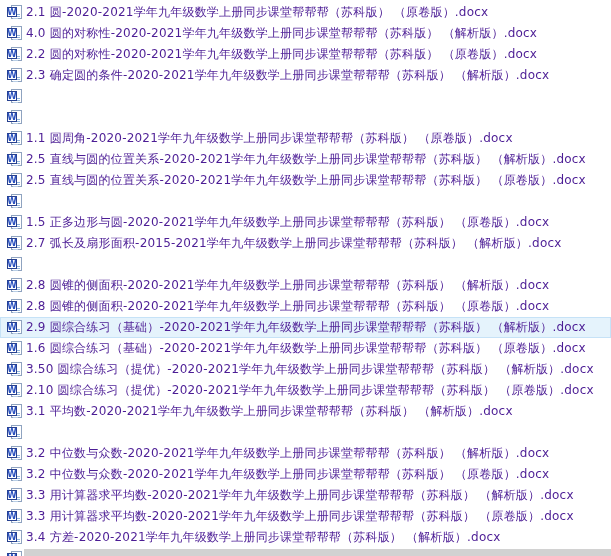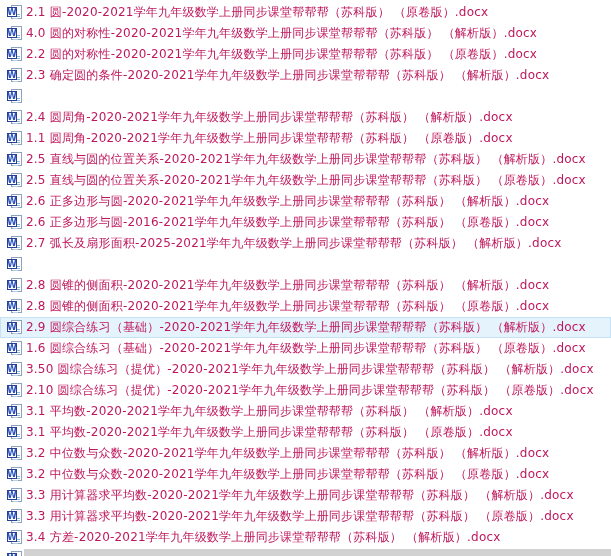--- a/index.html
+++ b/index.html
@@ -36,21 +36,21 @@
   }
   .row .icon {
     width: 15px;
     height: 15px;
     margin-right: 4px;
     flex: none;
     display: inline-block;
   }
   .row .fname {
     font-size: 12px;
-    color: #be185d;
+    color: #4c1d95;
     letter-spacing: 0.2px;
   }
   .hscrollbar {
     position: absolute;
     left: 24px;
     right: 0;
     bottom: 0;
     height: 7px;
     background: #d2d2d2;
   }
@@ -138,21 +138,20 @@
       <svg width="15" height="15" viewBox="0 0 15 15" xmlns="http://www.w3.org/2000/svg">
 
         <rect x="4.5" y="0.5" width="10" height="13" fill="#ffffff" stroke="#8fa3c0"></rect>
         <path d="M6 9.5h7 M6 11.5h7" stroke="#8fb4dc" stroke-width="1" fill="none"></path>
         <path d="M6 13.5h5" stroke="#b9cfe6" stroke-width="1" fill="none"></path>
 
         <rect x="0.5" y="2.5" width="9" height="9" fill="#ffffff" stroke="#27408f"></rect>
         <text x="5" y="10" font-size="8.5" font-weight="bold" fill="#2b52c0" text-anchor="middle" font-family="DejaVu Sans, sans-serif">W</text>
       </svg>
     </span>
-    <span class="fname">2.4 圆周角-2020-2021学年九年级数学上册同步课堂帮帮帮（苏科版） （解析版）.docx</span>
   </div>
 
   <div class="row">
     <span class="icon">
       <svg width="15" height="15" viewBox="0 0 15 15" xmlns="http://www.w3.org/2000/svg">
 
         <rect x="4.5" y="0.5" width="10" height="13" fill="#ffffff" stroke="#8fa3c0"></rect>
         <path d="M6 9.5h7 M6 11.5h7" stroke="#8fb4dc" stroke-width="1" fill="none"></path>
         <path d="M6 13.5h5" stroke="#b9cfe6" stroke-width="1" fill="none"></path>
 
@@ -198,51 +197,50 @@
       <svg width="15" height="15" viewBox="0 0 15 15" xmlns="http://www.w3.org/2000/svg">
 
         <rect x="4.5" y="0.5" width="10" height="13" fill="#ffffff" stroke="#8fa3c0"></rect>
         <path d="M6 9.5h7 M6 11.5h7" stroke="#8fb4dc" stroke-width="1" fill="none"></path>
         <path d="M6 13.5h5" stroke="#b9cfe6" stroke-width="1" fill="none"></path>
 
         <rect x="0.5" y="2.5" width="9" height="9" fill="#ffffff" stroke="#27408f"></rect>
         <text x="5" y="10" font-size="8.5" font-weight="bold" fill="#2b52c0" text-anchor="middle" font-family="DejaVu Sans, sans-serif">W</text>
       </svg>
     </span>
-    <span class="fname">2.6 正多边形与圆-2020-2021学年九年级数学上册同步课堂帮帮帮（苏科版） （解析版）.docx</span>
-  </div>
-
-  <div class="row">
-    <span class="icon">
-      <svg width="15" height="15" viewBox="0 0 15 15" xmlns="http://www.w3.org/2000/svg">
-
-        <rect x="4.5" y="0.5" width="10" height="13" fill="#ffffff" stroke="#8fa3c0"></rect>
-        <path d="M6 9.5h7 M6 11.5h7" stroke="#8fb4dc" stroke-width="1" fill="none"></path>
-        <path d="M6 13.5h5" stroke="#b9cfe6" stroke-width="1" fill="none"></path>
-
-        <rect x="0.5" y="2.5" width="9" height="9" fill="#ffffff" stroke="#27408f"></rect>
-        <text x="5" y="10" font-size="8.5" font-weight="bold" fill="#2b52c0" text-anchor="middle" font-family="DejaVu Sans, sans-serif">W</text>
-      </svg>
-    </span>
-    <span class="fname">2.6 正多边形与圆-2016-2021学年九年级数学上册同步课堂帮帮帮（苏科版） （原卷版）.docx</span>
-  </div>
-
-  <div class="row">
-    <span class="icon">
-      <svg width="15" height="15" viewBox="0 0 15 15" xmlns="http://www.w3.org/2000/svg">
-
-        <rect x="4.5" y="0.5" width="10" height="13" fill="#ffffff" stroke="#8fa3c0"></rect>
-        <path d="M6 9.5h7 M6 11.5h7" stroke="#8fb4dc" stroke-width="1" fill="none"></path>
-        <path d="M6 13.5h5" stroke="#b9cfe6" stroke-width="1" fill="none"></path>
-
-        <rect x="0.5" y="2.5" width="9" height="9" fill="#ffffff" stroke="#27408f"></rect>
-        <text x="5" y="10" font-size="8.5" font-weight="bold" fill="#2b52c0" text-anchor="middle" font-family="DejaVu Sans, sans-serif">W</text>
-      </svg>
-    </span>
-    <span class="fname">2.7 弧长及扇形面积-2025-2021学年九年级数学上册同步课堂帮帮帮（苏科版） （解析版）.docx</span>
+  </div>
+
+  <div class="row">
+    <span class="icon">
+      <svg width="15" height="15" viewBox="0 0 15 15" xmlns="http://www.w3.org/2000/svg">
+
+        <rect x="4.5" y="0.5" width="10" height="13" fill="#ffffff" stroke="#8fa3c0"></rect>
+        <path d="M6 9.5h7 M6 11.5h7" stroke="#8fb4dc" stroke-width="1" fill="none"></path>
+        <path d="M6 13.5h5" stroke="#b9cfe6" stroke-width="1" fill="none"></path>
+
+        <rect x="0.5" y="2.5" width="9" height="9" fill="#ffffff" stroke="#27408f"></rect>
+        <text x="5" y="10" font-size="8.5" font-weight="bold" fill="#2b52c0" text-anchor="middle" font-family="DejaVu Sans, sans-serif">W</text>
+      </svg>
+    </span>
+    <span class="fname">1.5 正多边形与圆-2020-2021学年九年级数学上册同步课堂帮帮帮（苏科版） （原卷版）.docx</span>
+  </div>
+
+  <div class="row">
+    <span class="icon">
+      <svg width="15" height="15" viewBox="0 0 15 15" xmlns="http://www.w3.org/2000/svg">
+
+        <rect x="4.5" y="0.5" width="10" height="13" fill="#ffffff" stroke="#8fa3c0"></rect>
+        <path d="M6 9.5h7 M6 11.5h7" stroke="#8fb4dc" stroke-width="1" fill="none"></path>
+        <path d="M6 13.5h5" stroke="#b9cfe6" stroke-width="1" fill="none"></path>
+
+        <rect x="0.5" y="2.5" width="9" height="9" fill="#ffffff" stroke="#27408f"></rect>
+        <text x="5" y="10" font-size="8.5" font-weight="bold" fill="#2b52c0" text-anchor="middle" font-family="DejaVu Sans, sans-serif">W</text>
+      </svg>
+    </span>
+    <span class="fname">2.7 弧长及扇形面积-2015-2021学年九年级数学上册同步课堂帮帮帮（苏科版） （解析版）.docx</span>
   </div>
 
   <div class="row">
     <span class="icon">
       <svg width="15" height="15" viewBox="0 0 15 15" xmlns="http://www.w3.org/2000/svg">
 
         <rect x="4.5" y="0.5" width="10" height="13" fill="#ffffff" stroke="#8fa3c0"></rect>
         <path d="M6 9.5h7 M6 11.5h7" stroke="#8fb4dc" stroke-width="1" fill="none"></path>
         <path d="M6 13.5h5" stroke="#b9cfe6" stroke-width="1" fill="none"></path>
 
@@ -362,21 +360,20 @@
       <svg width="15" height="15" viewBox="0 0 15 15" xmlns="http://www.w3.org/2000/svg">
 
         <rect x="4.5" y="0.5" width="10" height="13" fill="#ffffff" stroke="#8fa3c0"></rect>
         <path d="M6 9.5h7 M6 11.5h7" stroke="#8fb4dc" stroke-width="1" fill="none"></path>
         <path d="M6 13.5h5" stroke="#b9cfe6" stroke-width="1" fill="none"></path>
 
         <rect x="0.5" y="2.5" width="9" height="9" fill="#ffffff" stroke="#27408f"></rect>
         <text x="5" y="10" font-size="8.5" font-weight="bold" fill="#2b52c0" text-anchor="middle" font-family="DejaVu Sans, sans-serif">W</text>
       </svg>
     </span>
-    <span class="fname">3.1 平均数-2020-2021学年九年级数学上册同步课堂帮帮帮（苏科版） （原卷版）.docx</span>
   </div>
 
   <div class="row">
     <span class="icon">
       <svg width="15" height="15" viewBox="0 0 15 15" xmlns="http://www.w3.org/2000/svg">
 
         <rect x="4.5" y="0.5" width="10" height="13" fill="#ffffff" stroke="#8fa3c0"></rect>
         <path d="M6 9.5h7 M6 11.5h7" stroke="#8fb4dc" stroke-width="1" fill="none"></path>
         <path d="M6 13.5h5" stroke="#b9cfe6" stroke-width="1" fill="none"></path>
 

